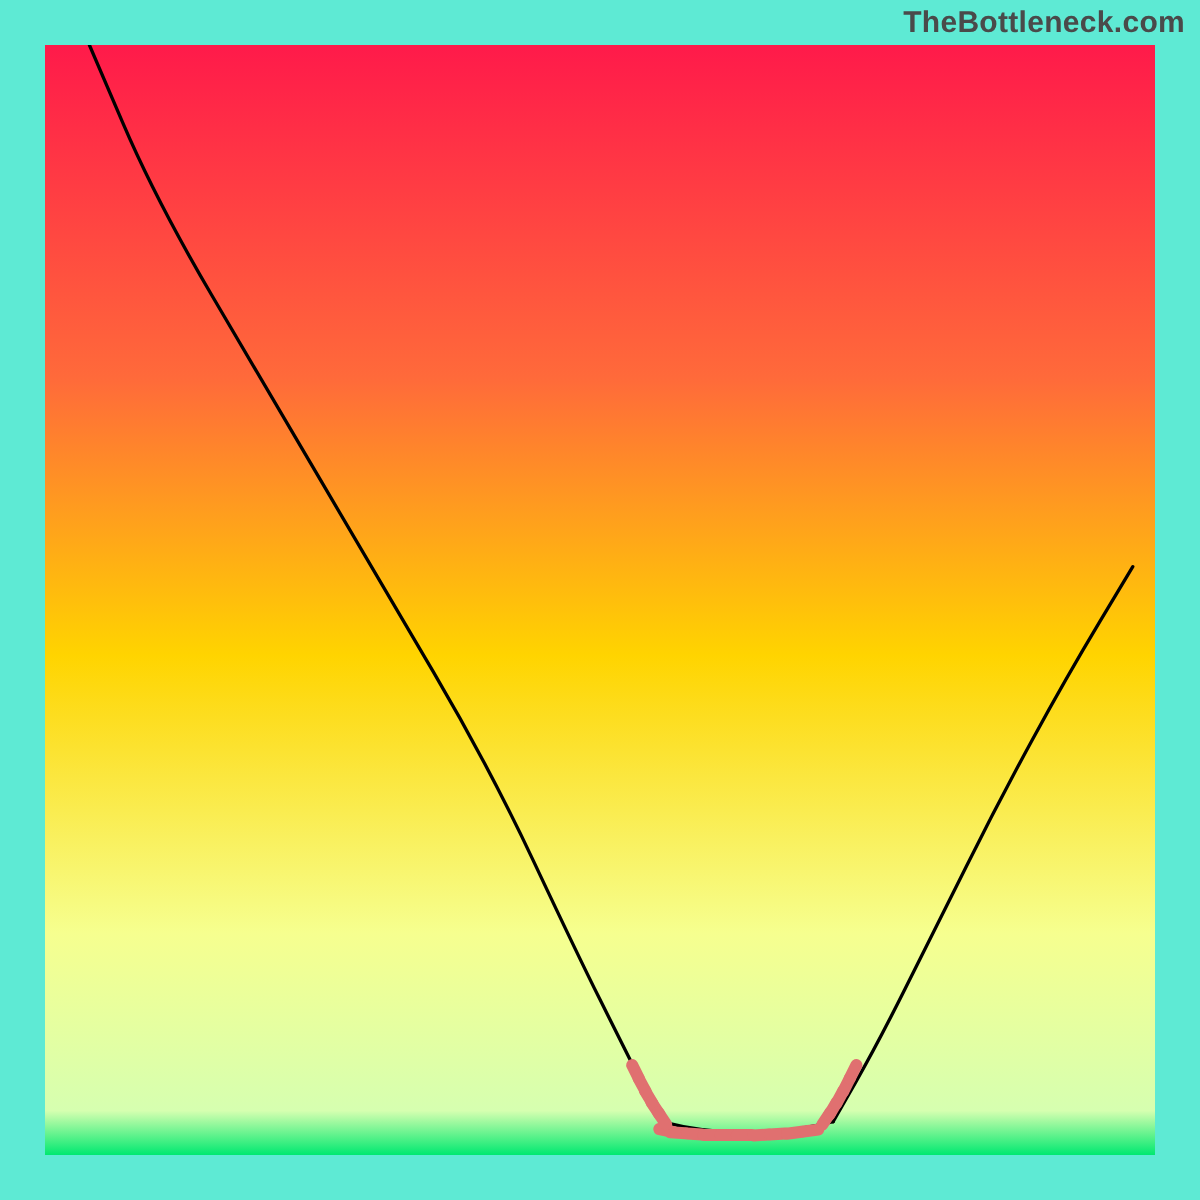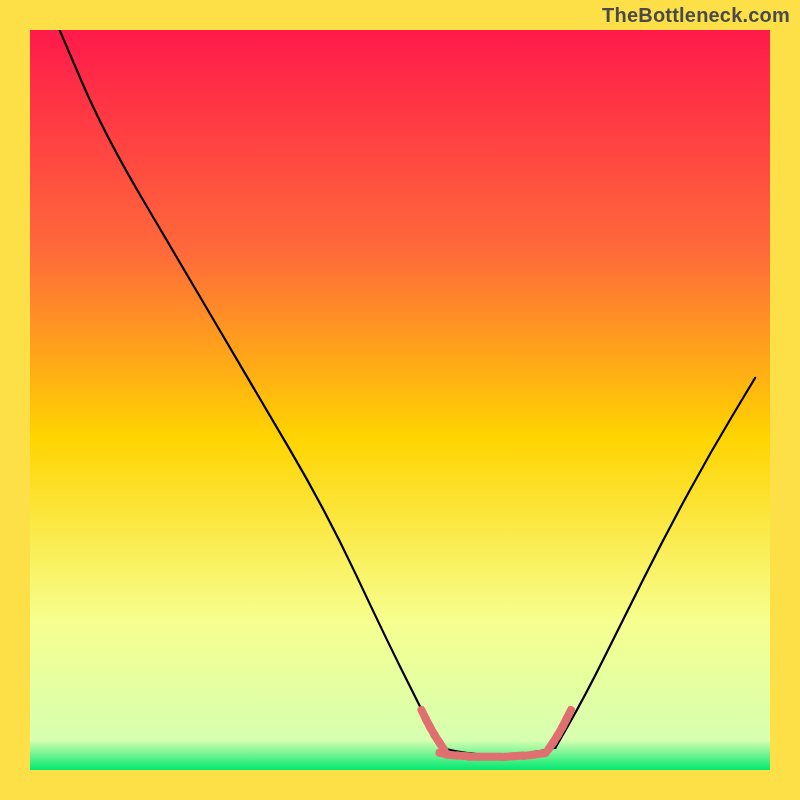--- a/index.html
+++ b/index.html
@@ -7,21 +7,21 @@
     padding: 0;
     width: 800px;
     height: 800px;
     overflow: hidden;
     font-family: Arial, Helvetica, sans-serif;
     background: #000;
   }
   .frame {
     width: 800px;
     height: 800px;
-    background: #fde047;
+    background: #5eead4;
     position: relative;
   }
   .watermark {
     position: absolute;
     top: 4px;
     right: 10px;
     color: #4a4a4a;
     font-size: 20px;
     font-weight: 600;
     letter-spacing: 0.2px;

